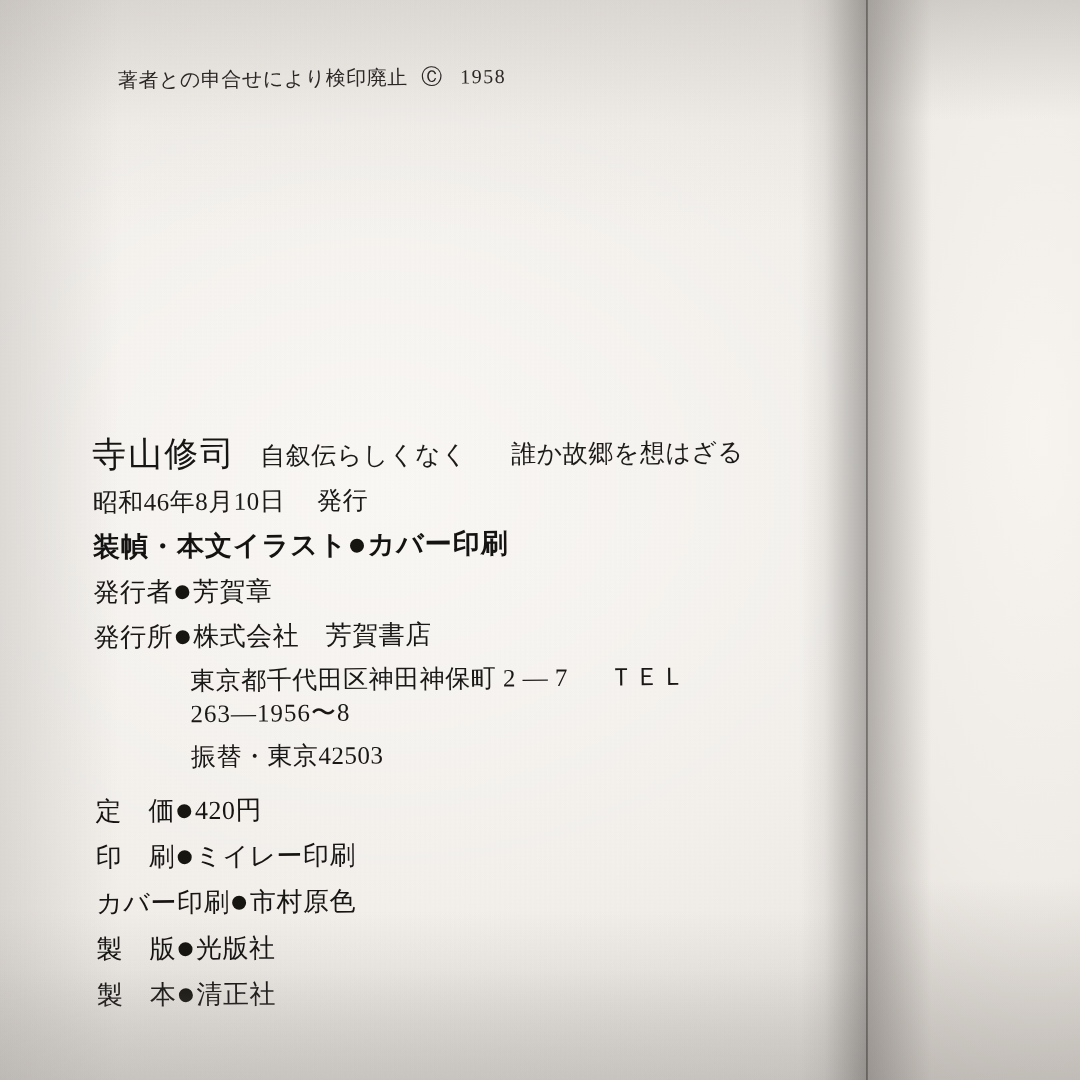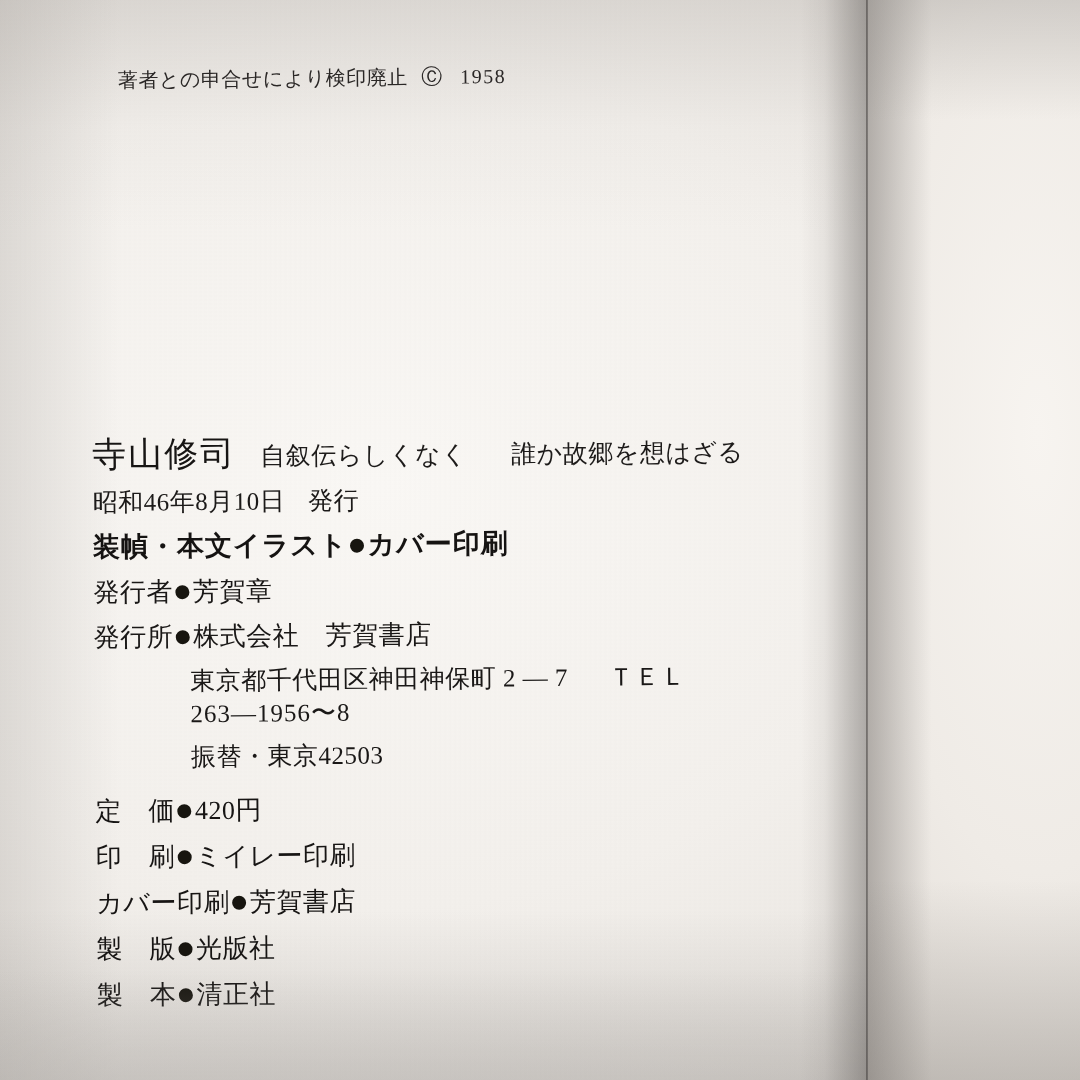--- a/index.html
+++ b/index.html
@@ -168,21 +168,21 @@
     margin-left: 44px;
     color: #1d1b1a;
   }
 
   .date-row {
     font-size: 25px;
     letter-spacing: .5px;
     margin-bottom: 10px;
   }
   .date-row .pub {
-    margin-left: 23px;
+    margin-left: 32px;
   }
 
   .bold-row {
     font-size: 27px;
     font-weight: bold;
     letter-spacing: 1px;
     margin-bottom: 10px;
     color: #151312;
   }
   .semi-row {
@@ -303,21 +303,21 @@
 
         <div class="row price-row">
           <span class="lbl-plain">印　刷</span>
           <span class="dot"></span>
           <span>ミイレー印刷</span>
         </div>
 
         <div class="row price-row">
           <span class="lbl-plain">カバー印刷</span>
           <span class="dot"></span>
-          <span>芳賀書店</span>
+          <span>市村原色</span>
         </div>
 
         <div class="row price-row">
           <span class="lbl-plain">製　版</span>
           <span class="dot"></span>
           <span>光版社</span>
         </div>
 
         <div class="row price-row">
           <span class="lbl-plain">製　本</span>

